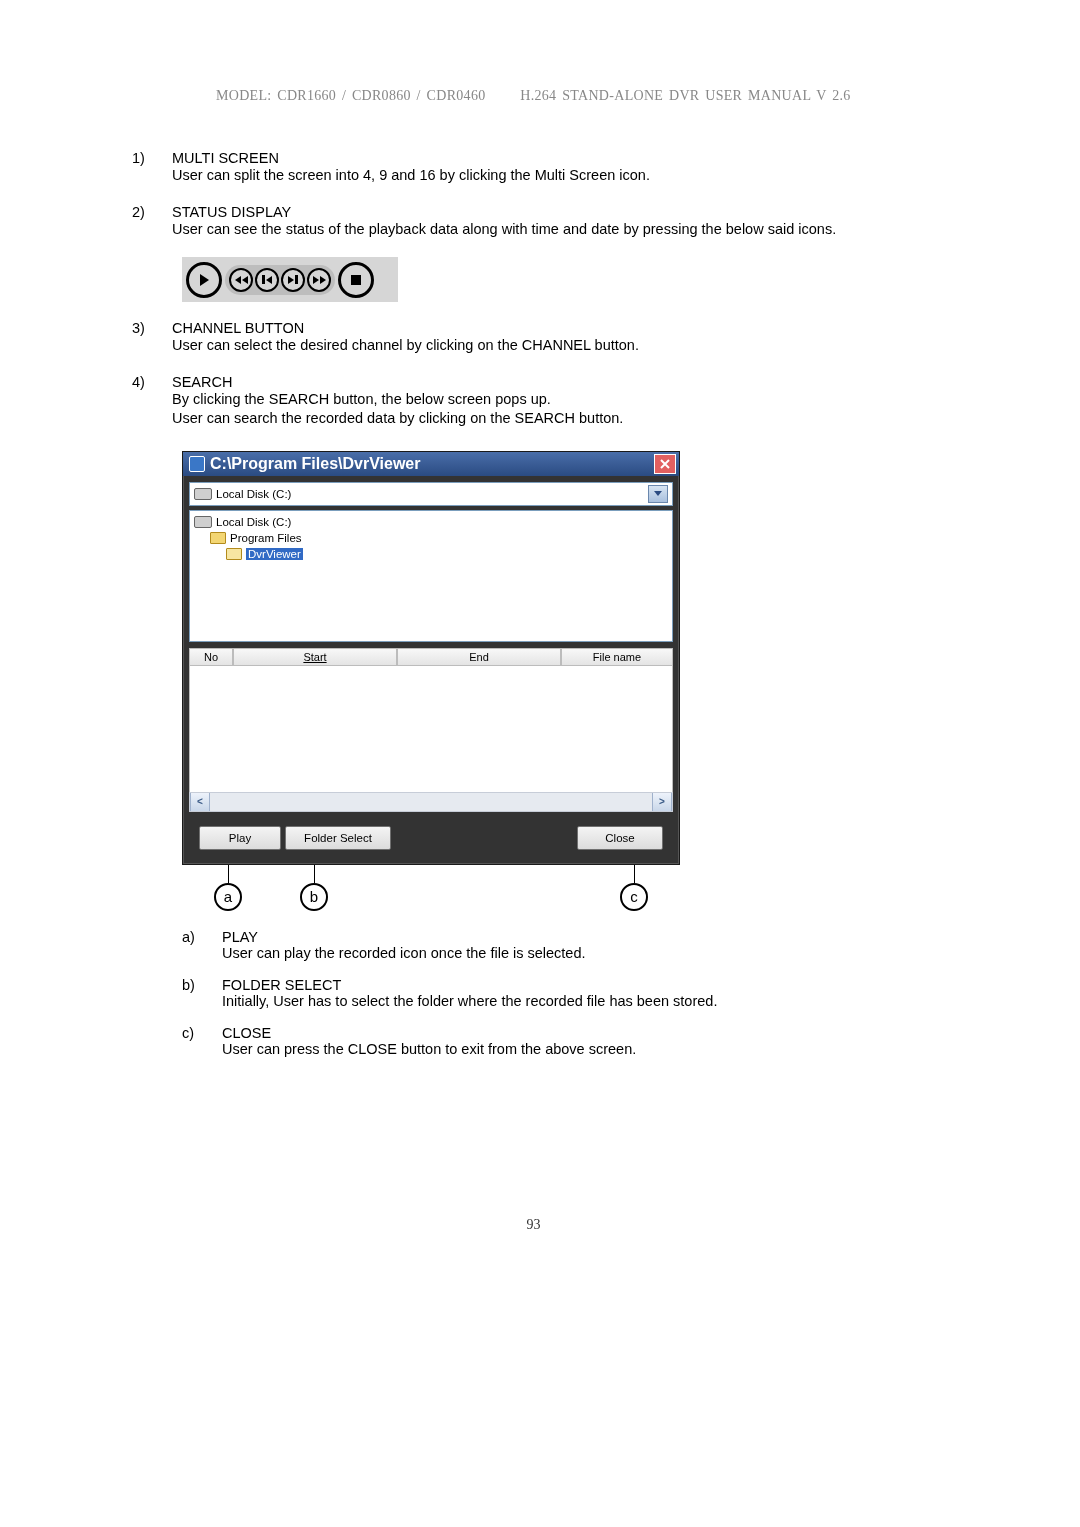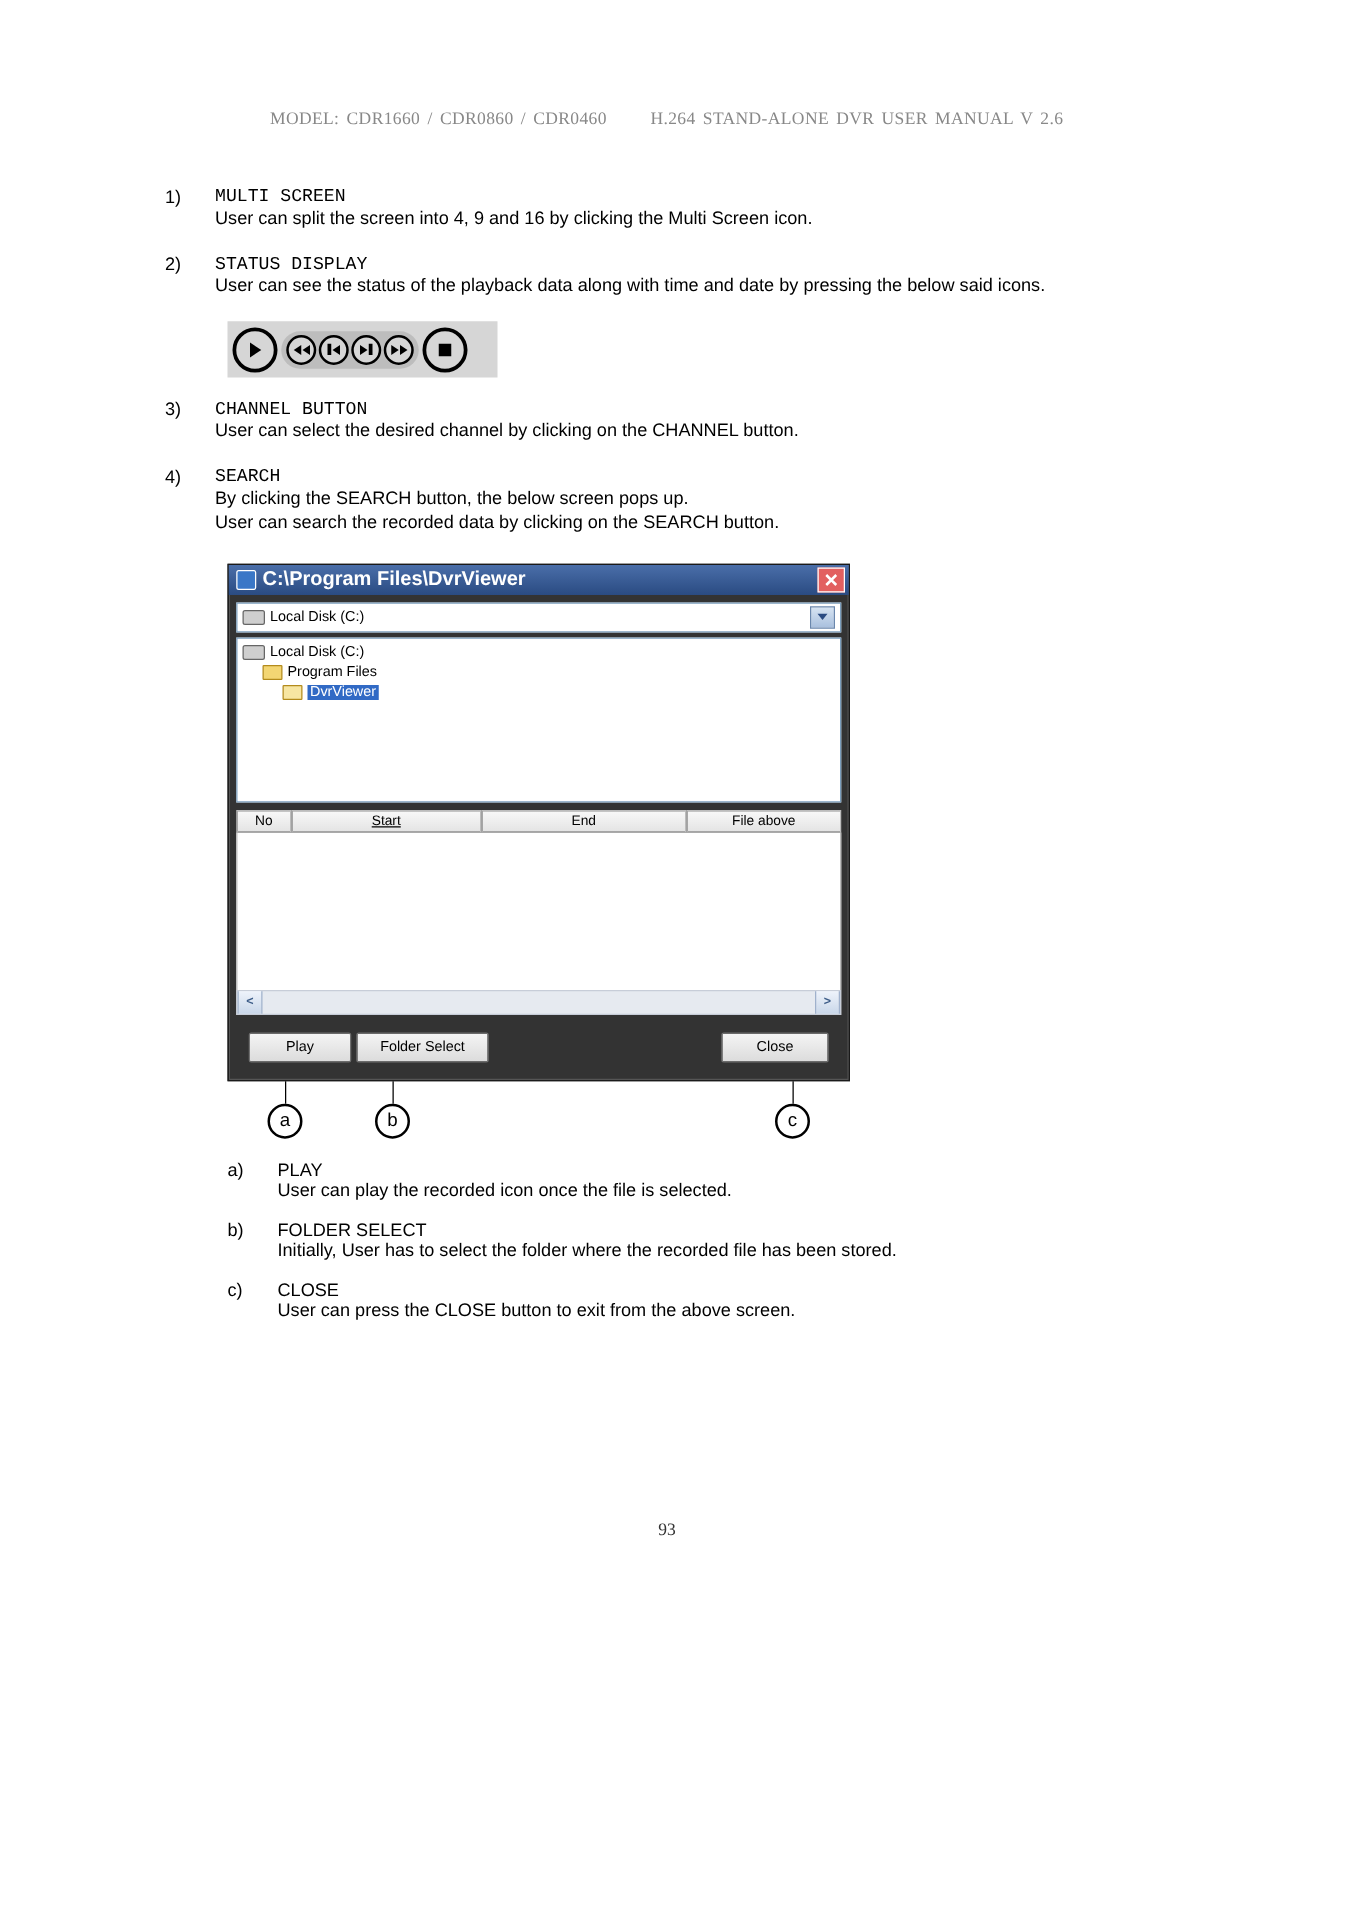--- a/index.html
+++ b/index.html
@@ -33,21 +33,20 @@
   }
   .item .num {
     width: 40px;
     flex-shrink: 0;
   }
   .item .body {
     flex: 1;
   }
   .item .title {
     margin-bottom: 0;
-    font-family: Liberation Mono, monospace;
   }
   .item .desc {
     line-height: 1.35;
   }
 
   
   .playback-bar {
     margin: 18px 0 18px 50px;
     width: 216px;
     height: 45px;
@@ -188,21 +187,21 @@
     margin:0 6px; display:flex;
     font-size:11px;
   }
   .file-headers .col {
     background:linear-gradient(#f8f8f8,#e4e4e4);
     border:1px solid #bcbcbc; height:18px;
     display:flex;align-items:center;justify-content:center;
     box-sizing:border-box;
   }
   .col-no { width:44px; }
-  .col-start { width:152px;text-decoration:underline; }
+  .col-start { width:164px;text-decoration:underline; }
   .col-end { width:164px; }
   .col-fn { flex:1; }
 
   .file-body {
     margin:0 6px 0 6px;
     background:#fff;
     border-left:1px solid #bcbcbc;
     border-right:1px solid #bcbcbc;
     height:126px;
   }
@@ -390,21 +389,21 @@
           <div class="row ind2">
             <div class="fld open"></div>
             <span class="sel">DvrViewer</span>
           </div>
         </div>
 
         <div class="file-headers">
           <div class="col col-no">No</div>
           <div class="col col-start">Start</div>
           <div class="col col-end">End</div>
-          <div class="col col-fn">File above</div>
+          <div class="col col-fn">File name</div>
         </div>
         <div class="file-body"></div>
         <div class="scroll-h">
           <div class="sbtn l"></div>
           <div class="track"></div>
           <div class="sbtn r"></div>
         </div>
 
         <div class="dlg-buttons">
           <div class="dlg-btn play">Play</div>

